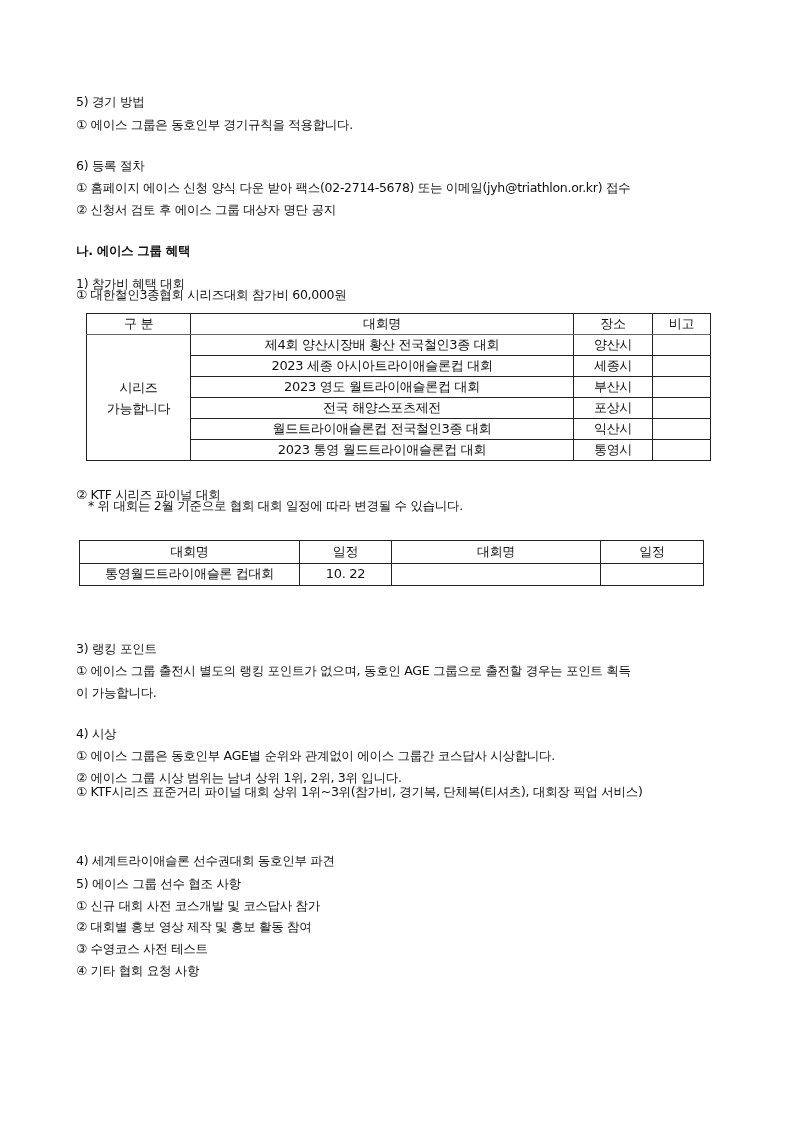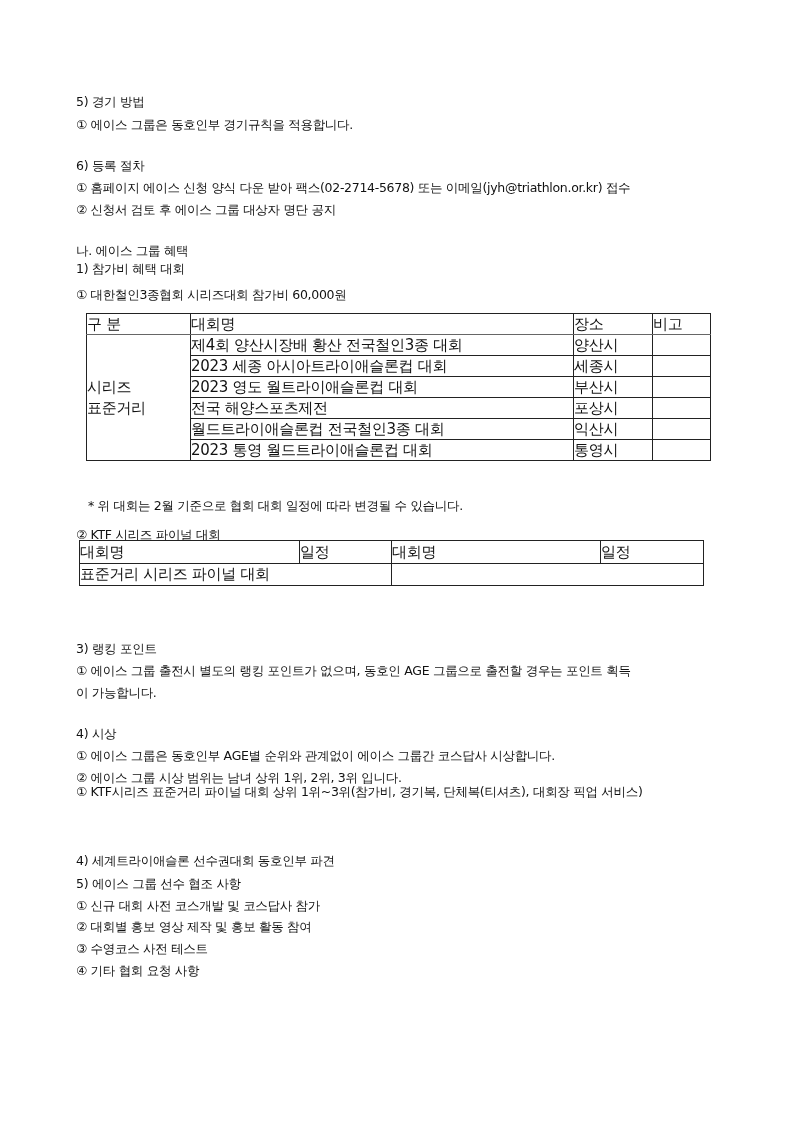--- a/index.html
+++ b/index.html
@@ -2,63 +2,63 @@
 <html><head>
   <meta charset="utf-8">
   <style>
     html, body { margin: 0; padding: 0; background: #ffffff; }
     body {
       width: 793px; height: 1123px; position: relative; overflow: hidden;
       font-family: "DejaVu Sans", "Liberation Sans", sans-serif;
       color: #111; font-size: 12.5px; letter-spacing: -0.3px;
     }
     .line { position: absolute; left: 76px; white-space: nowrap; line-height: 16px; }
-    .bold { font-weight: normal; }
+    .bold { font-weight: bold; }
     table { position: absolute; border-collapse: collapse; table-layout: fixed; }
-    td { border: 1px solid #222; padding: 0; font-size: 15px; line-height: 20px; white-space: nowrap; overflow: hidden; }
+    td { border: 1px solid #222; text-align: center; padding: 0; font-size: 13px; line-height: 20px; white-space: nowrap; overflow: hidden; }
     .t1 { left: 86px; top: 313px; width: 624px; border: 1.5px solid #222; }
     .t1 td { height: 19.5px; }
     .t2 { left: 79px; top: 540px; width: 624px; border: 1.5px solid #222; }
     .t2 td { height: 21.5px; }
     .hdr-row td { border-bottom: 1.5px solid #666; }
   </style>
 </head>
 <body>
 
 <div>
 
   <div class="line" style="top:94px">5) 경기 방법</div>
   <div class="line" style="top:117px">① 에이스 그룹은 동호인부 경기규칙을 적용합니다.</div>
 
   <div class="line" style="top:158px">6) 등록 절차</div>
   <div class="line" style="top:180px">① 홈페이지 에이스 신청 양식 다운 받아 팩스(02-2714-5678) 또는 이메일(jyh@triathlon.or.kr) 접수</div>
   <div class="line" style="top:202px">② 신청서 검토 후 에이스 그룹 대상자 명단 공지</div>
 
   <div class="line bold" style="top:243px">나. 에이스 그룹 혜택</div>
-  <div class="line" style="top:261px">1) 참가비 혜택 대회</div>
+  <div class="line" style="top:276px">1) 참가비 혜택 대회</div>
   <div class="line" style="top:287px">① 대한철인3종협회 시리즈대회 참가비 60,000원</div>
 
   <table class="t1">
     <colgroup>
       <col style="width:104px">
         <col style="width:383px">
         <col style="width:79px">
         <col style="width:58px">
     </colgroup>
     <tbody>
         <tr class="hdr-row">
       <td>구 분</td>
       <td>대회명</td>
       <td>장소</td>
       <td>비고</td>
     </tr>
     <tr>
       <td rowspan="6" style="line-height:21px;">
         <div>시리즈</div>
-        <div>표준거리</div>
+        <div>가능합니다</div>
       </td>
       <td>제4회 양산시장배 황산 전국철인3종 대회</td>
       <td>양산시</td>
       <td></td>
     </tr>
     <tr>
       <td>2023 세종 아시아트라이애슬론컵 대회</td>
       <td>세종시</td>
       <td></td>
     </tr>
@@ -80,39 +80,41 @@
     <tr>
       <td>2023 통영 월드트라이애슬론컵 대회</td>
       <td>통영시</td>
       <td></td>
     </tr>
   </tbody>
     </table>
 
   <div class="line" style="top:498px; left:88px">* 위 대회는 2월 기준으로 협회 대회 일정에 따라 변경될 수 있습니다.</div>
 
-  <div class="line" style="top:527px">②  KTF 시리즈 파이널 대회</div>
+  <div class="line" style="top:487px">②  KTF 시리즈 파이널 대회</div>
 
   <table class="t2">
     <colgroup>
       <col style="width:220px">
         <col style="width:92px">
         <col style="width:209px">
         <col style="width:103px">
     </colgroup>
     <tbody>
         <tr>
       <td>대회명</td>
       <td>일정</td>
       <td>대회명</td>
       <td>일정</td>
     </tr>
     <tr>
-      <td colspan="2">표준거리 시리즈 파이널 대회</td>
-      <td colspan="2"></td>
+      <td>통영월드트라이애슬론 컵대회</td>
+      <td>10. 22</td>
+      <td></td>
+      <td></td>
     </tr>
   </tbody>
     </table>
 
   <div class="line" style="top:641px">3) 랭킹 포인트</div>
   <div class="line" style="top:663px">① 에이스 그룹 출전시 별도의 랭킹 포인트가 없으며, 동호인 AGE 그룹으로 출전할 경우는 포인트 획득</div>
   <div class="line" style="top:685px">이 가능합니다.</div>
 
   <div class="line" style="top:726px">4) 시상</div>
   <div class="line" style="top:748px">① 에이스 그룹은 동호인부 AGE별 순위와 관계없이 에이스 그룹간 코스답사 시상합니다.</div>

